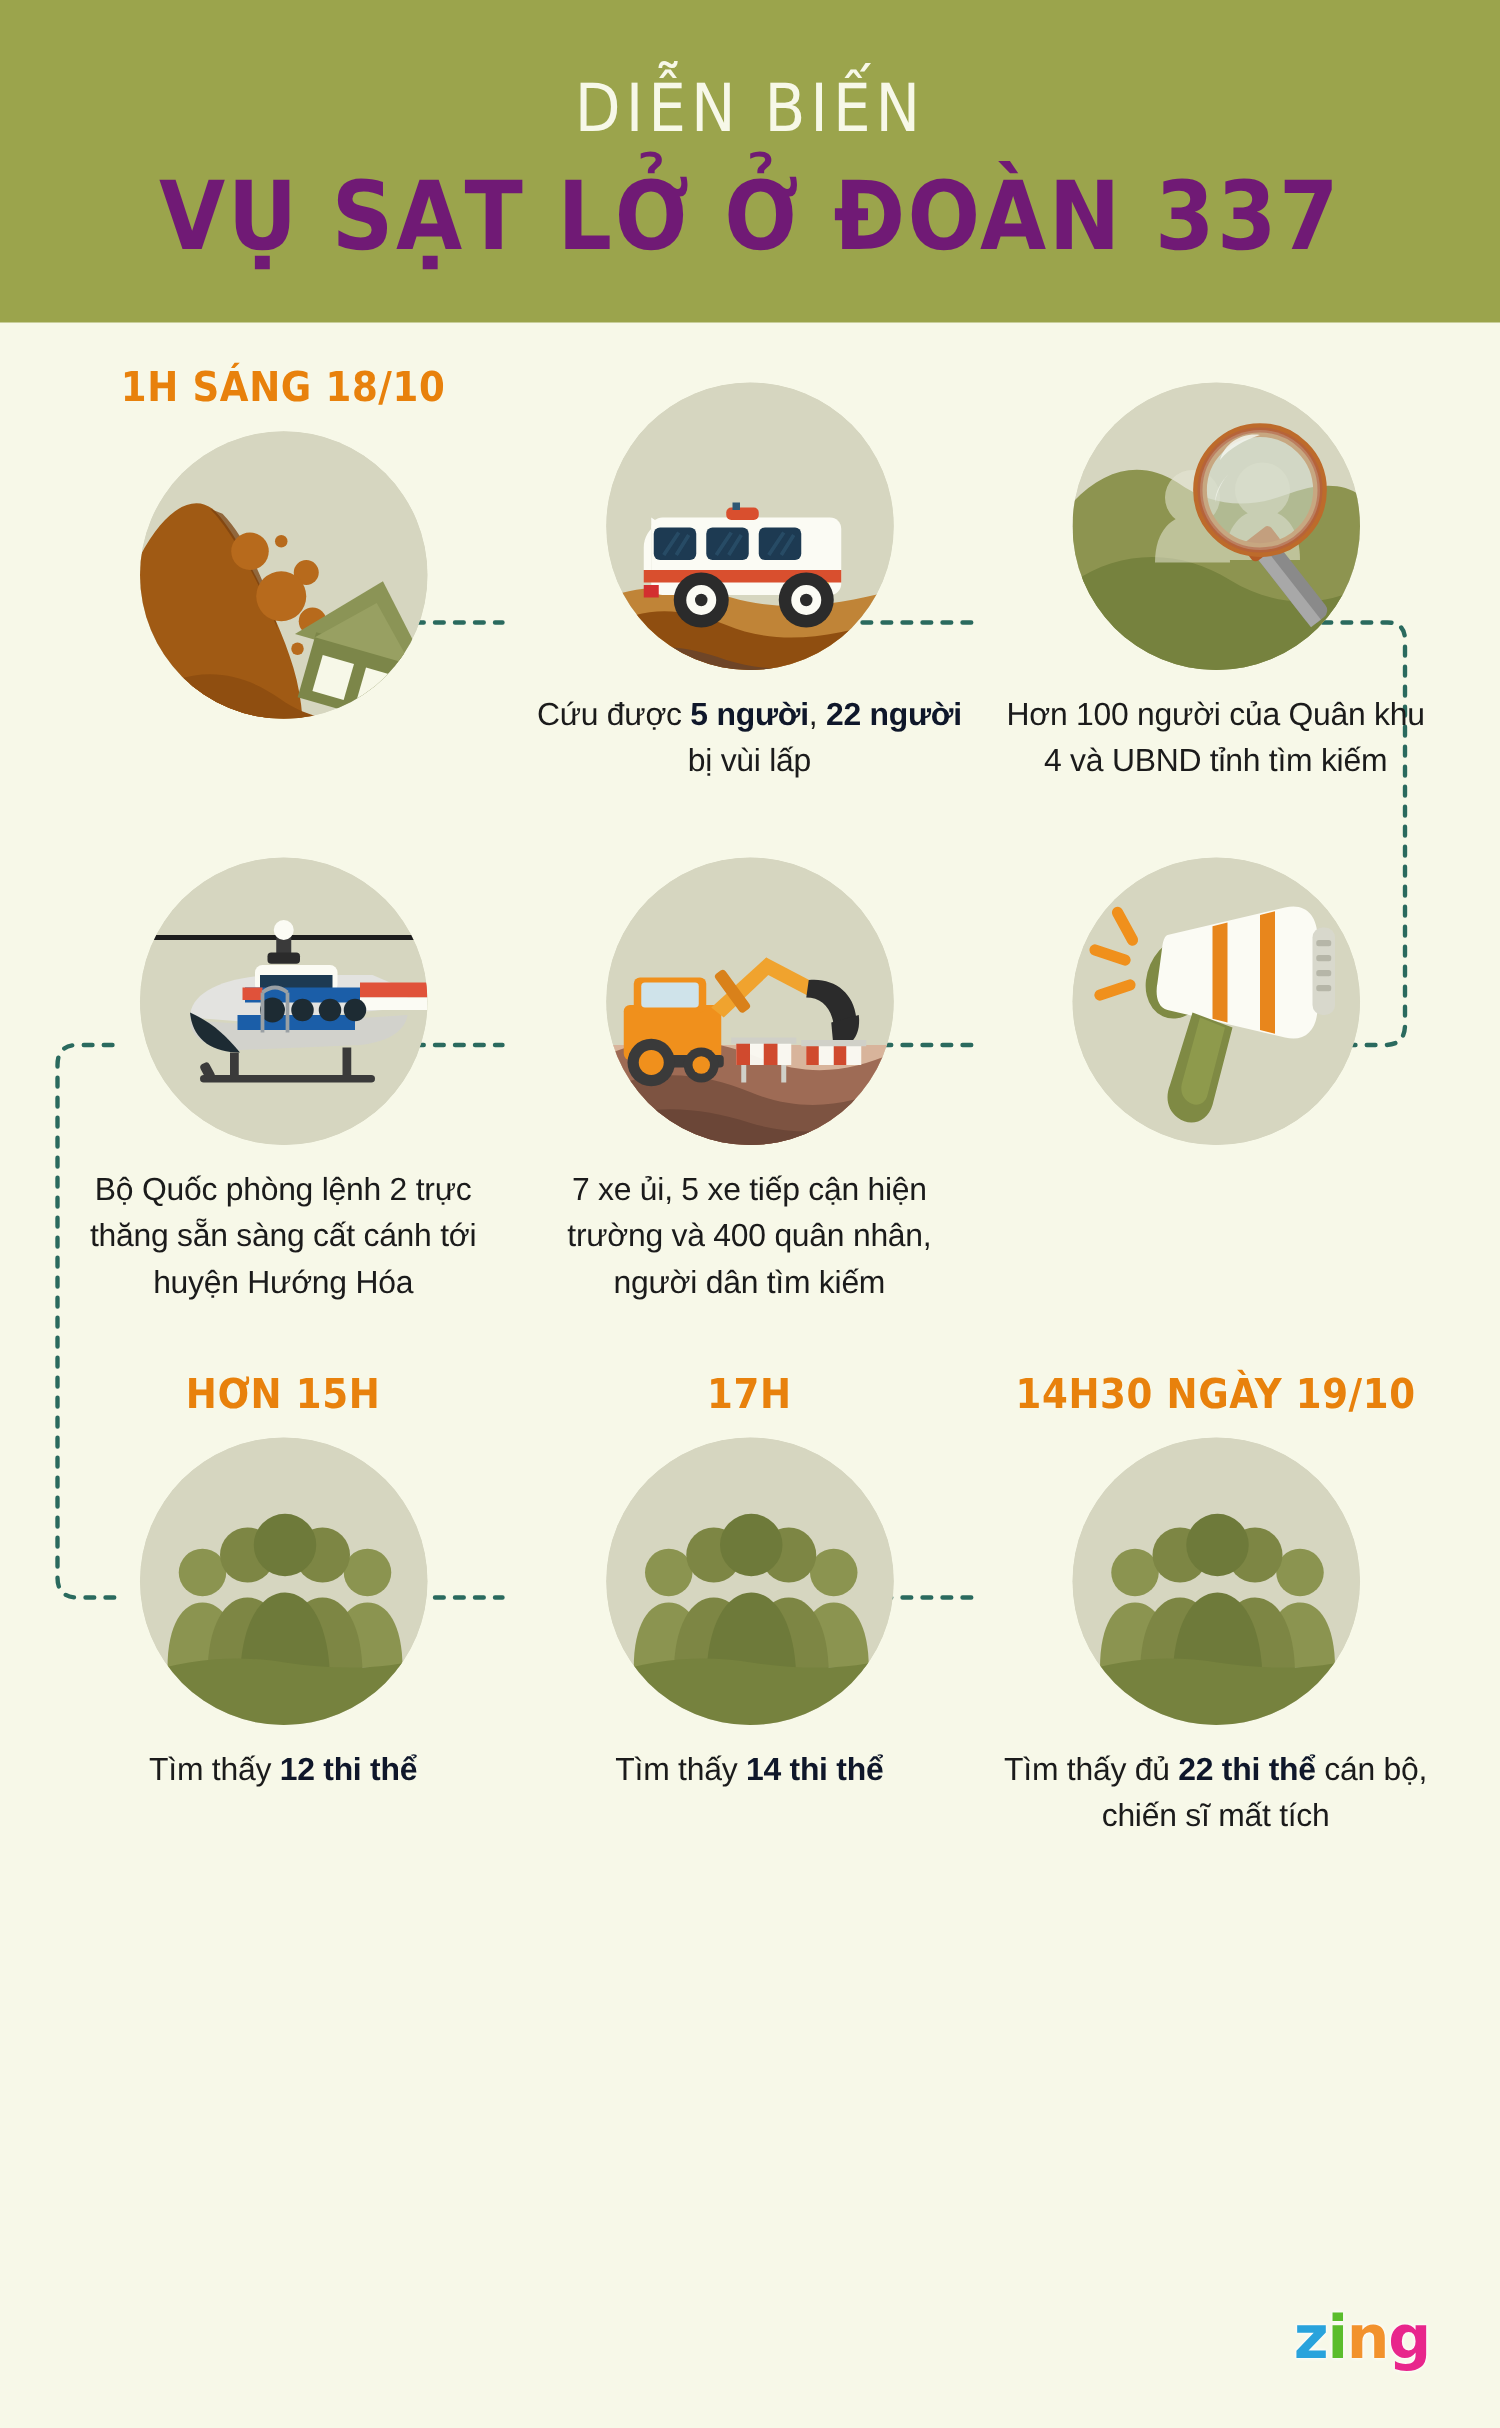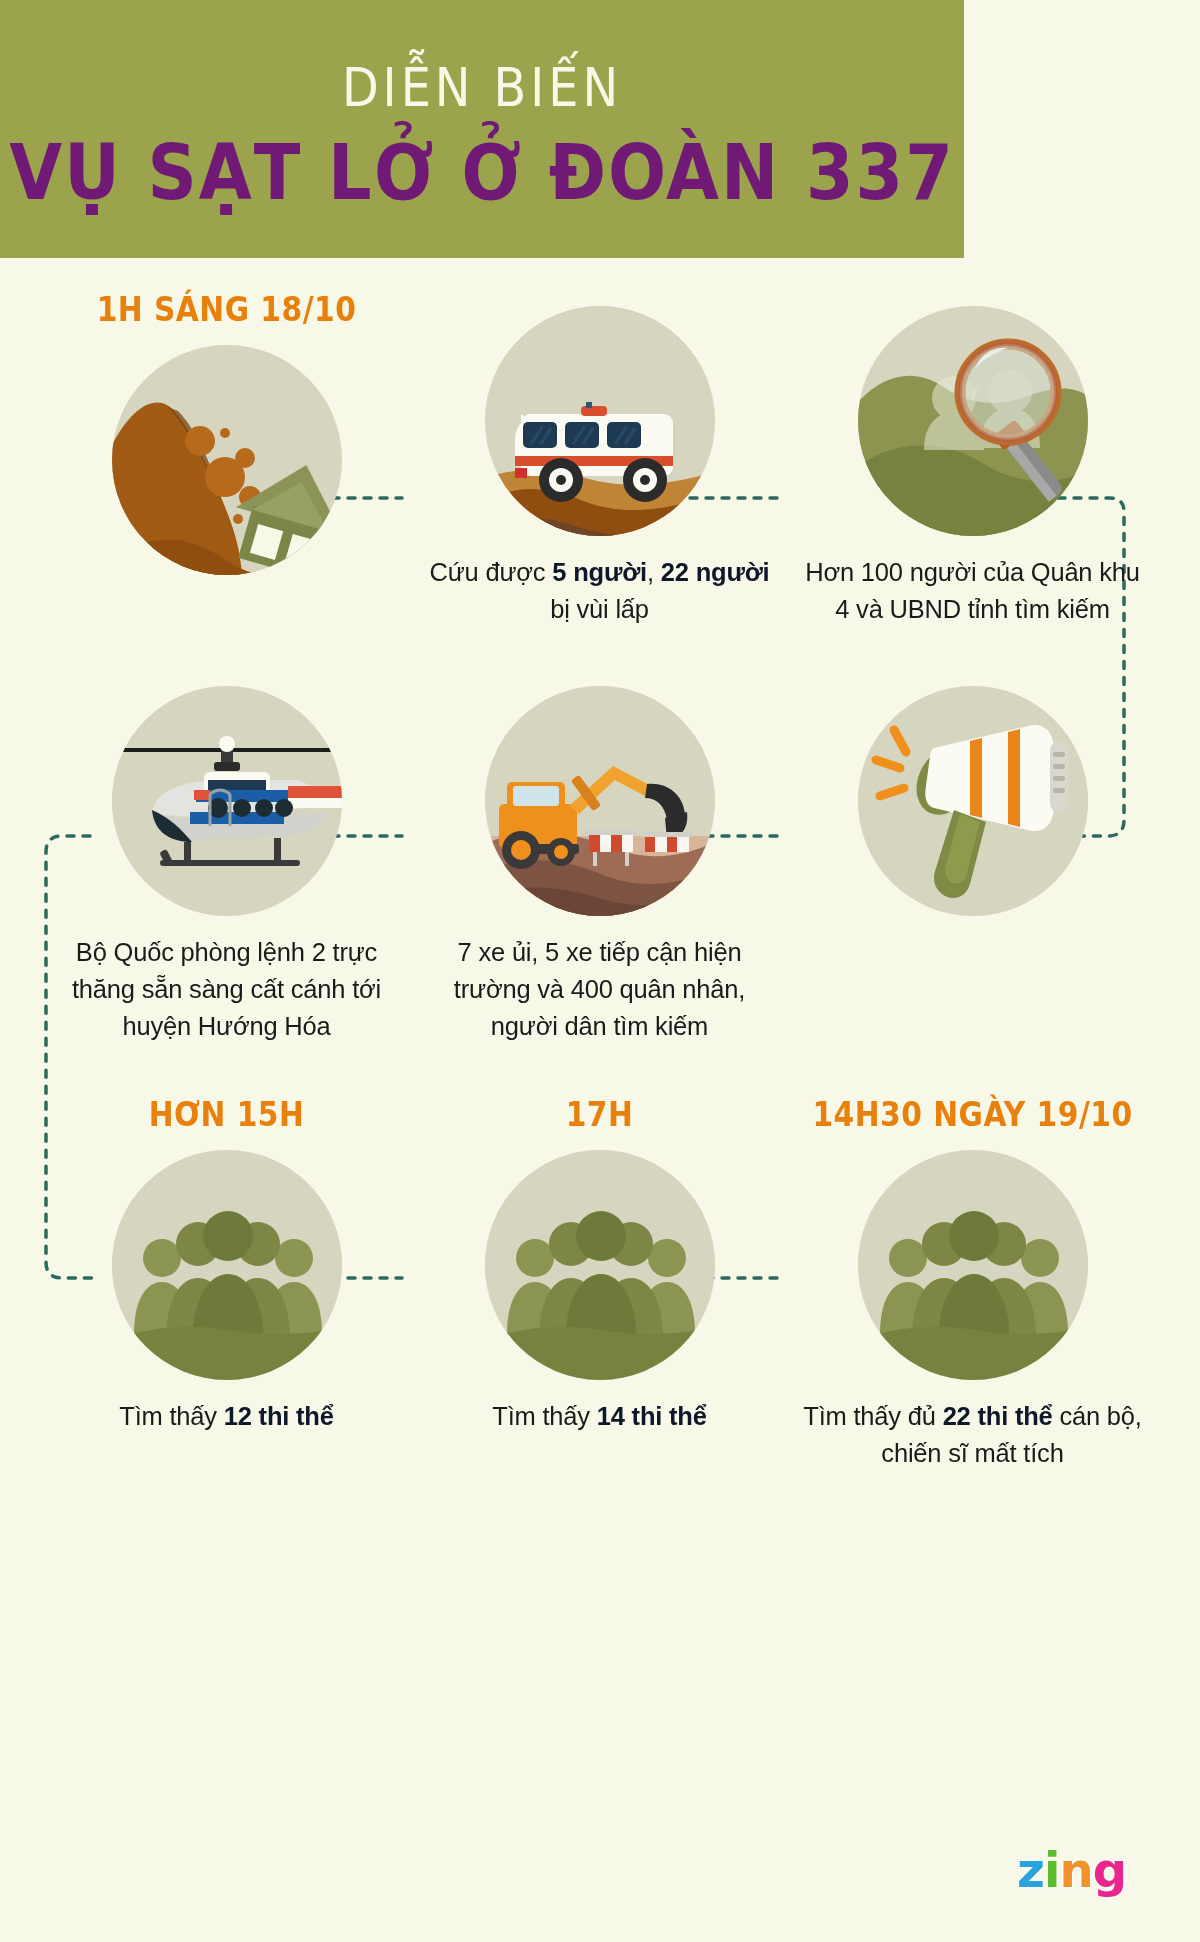--- a/index.html
+++ b/index.html
@@ -12,21 +12,21 @@
   }
   .page {
     position: relative;
     width: 1200px;
     height: 1942px;
     background: #f7f8e8;
   }
 
   
   .header {
-    width: 964px;
+    width: 1200px;
     height: 258px;
     background: #9ba44c;
     display: flex;
     flex-direction: column;
     align-items: center;
     justify-content: center;
     padding-top: 18px;
   }
   .header-line1 {
     color: #f7f8e8;
@@ -102,21 +102,21 @@
     left: 0; top: 0;
     width: 1200px;
     height: 1942px;
     pointer-events: none;
     z-index: 0;
   }
 
   
   .logo {
     position: absolute;
-    right: 74px;
+    right: 56px;
     bottom: 44px;
     font-size: 48px;
     font-weight: bold;
     font-family: "DejaVu Sans", sans-serif;
     letter-spacing: -1px;
   }
   .logo span { text-shadow: 0 0 2px #ffffff, 0 0 4px #ffffff; }
 </style>
 </head>
 <body>

